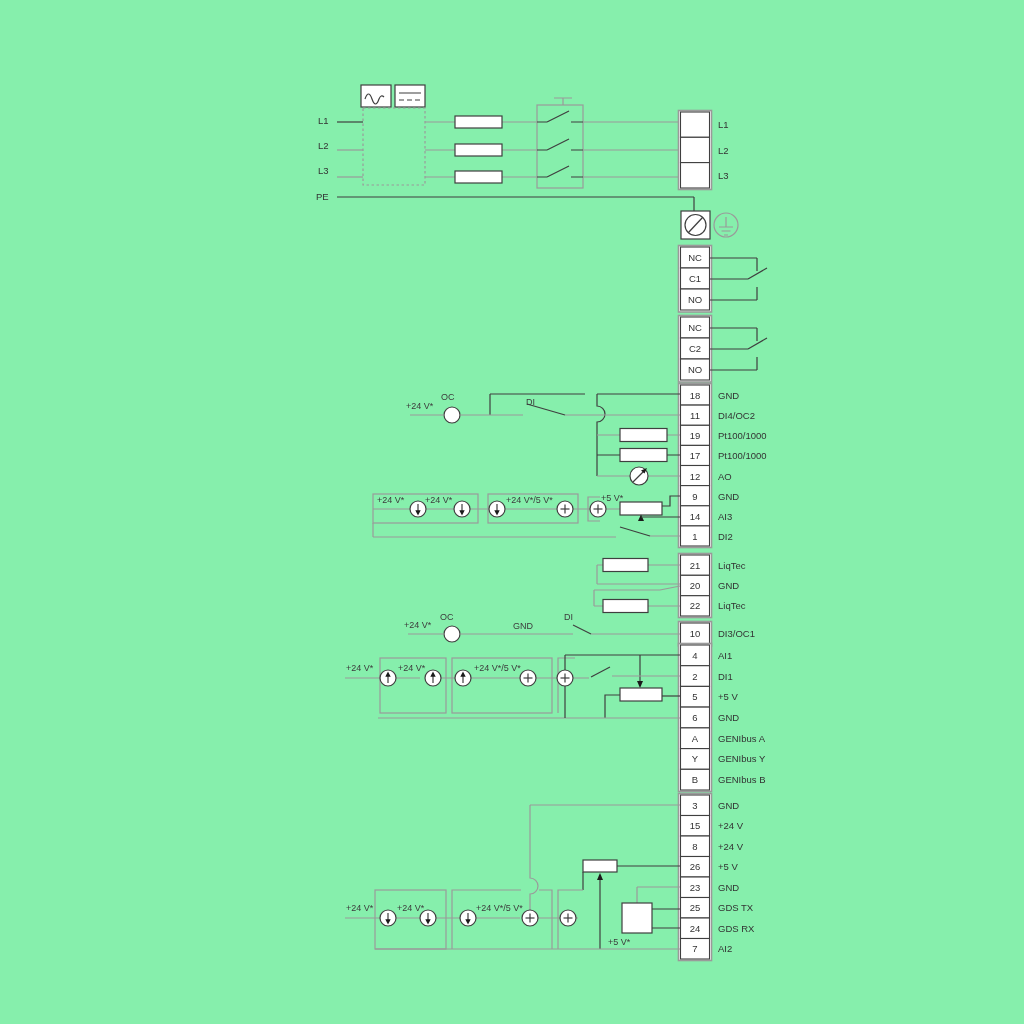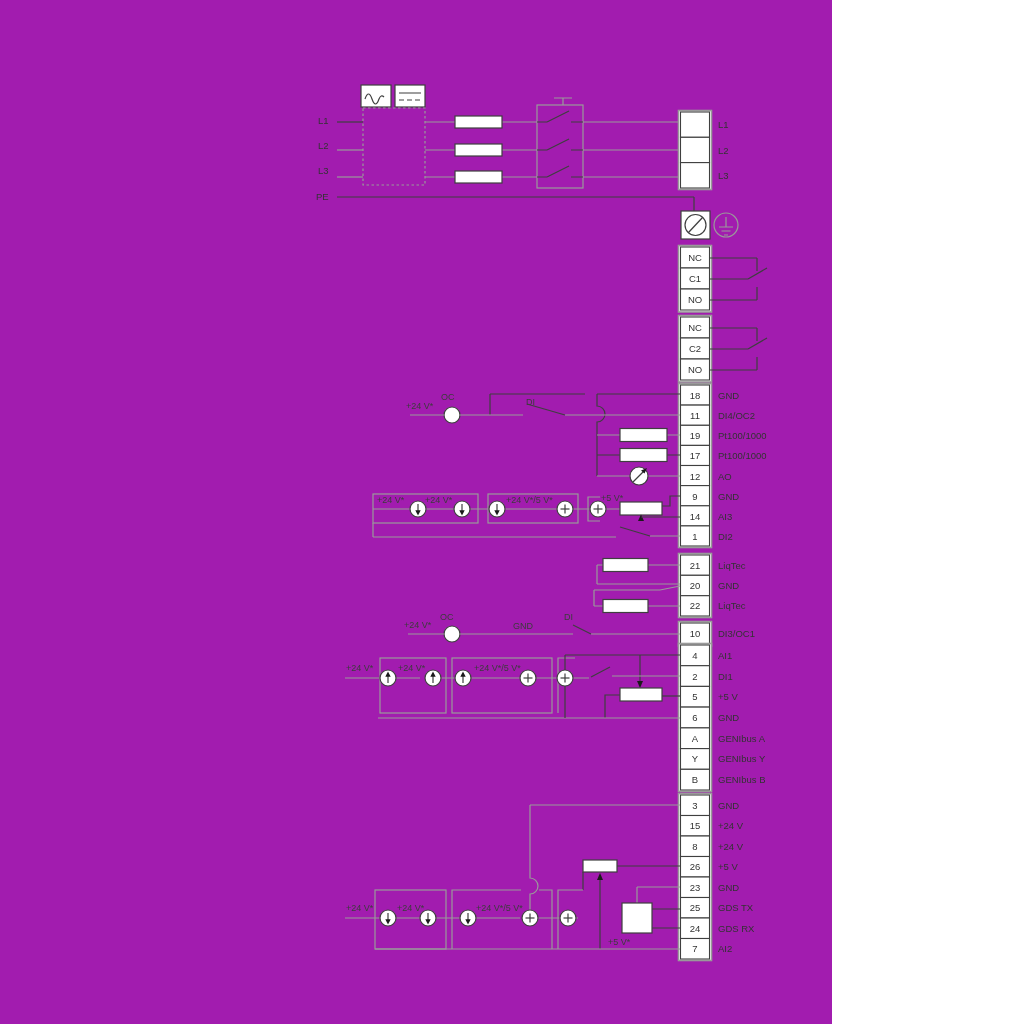--- a/index.html
+++ b/index.html
@@ -1,16 +1,16 @@
 <!DOCTYPE html>
 <html><head>
 <meta charset="utf-8">
 <style>
   html,body{margin:0;padding:0;background:#fff;}
-  .canvas{position:relative;width:832px;height:1024px;background:#a21caf;overflow:hidden;
+  .canvas{position:relative;width:1024px;height:1024px;background:#86efac;overflow:hidden;
           font-family:"Liberation Sans",sans-serif;}
   svg{position:absolute;left:0;top:0;}
   svg text{font-family:"Liberation Sans",sans-serif;font-size:9.5px;fill:#333;}
   svg text.wl{font-size:9px;fill:#3c3c3c;}
   .wg{stroke:#9a9a9a;stroke-width:1.2;fill:none;}
   .wd{stroke:#3f3f3f;stroke-width:1.2;fill:none;}
   .cmp{stroke:#3f3f3f;stroke-width:1.2;fill:#ffffff;}
   .cmpg{stroke:#9a9a9a;stroke-width:1.2;fill:none;}
   .blk{stroke:#9a9a9a;stroke-width:1.6;fill:#ffffff;}
   .cell{stroke:#3f3f3f;stroke-width:1.1;fill:#ffffff;}

